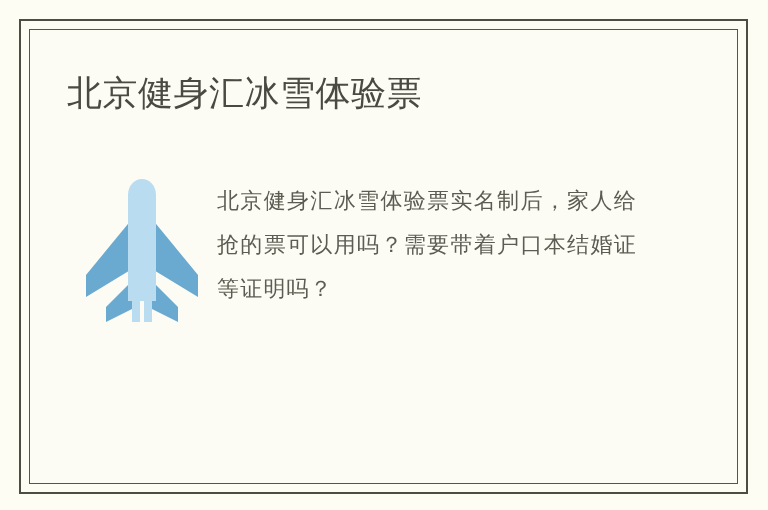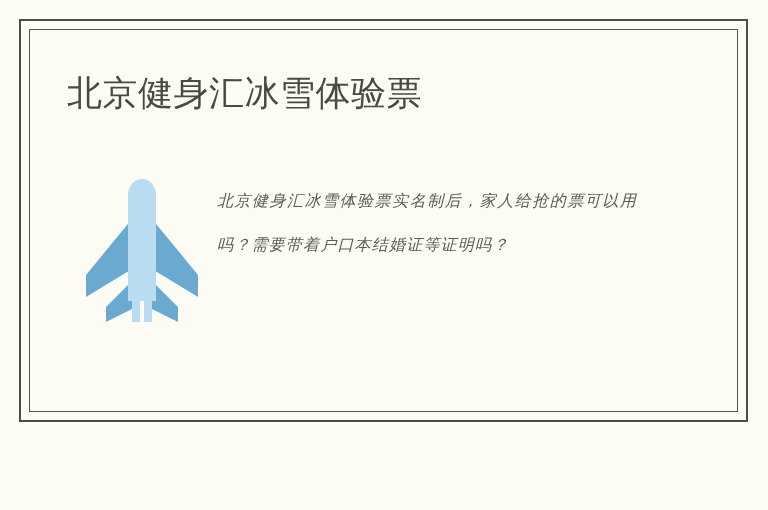--- a/index.html
+++ b/index.html
@@ -13,21 +13,21 @@
     font-family: "Liberation Sans", "DejaVu Sans", sans-serif;
     overflow: hidden;
   }
 
   
   #article-card {
     position: absolute;
     left: 19px;
     top: 19px;
     width: 729px;
-    height: 403px;
+    height: 475px;
     box-sizing: border-box;
     border: 2px solid #4d4d44;
     background: #fdfdf3;
   }
   #article-inner-frame {
     position: absolute;
     left: 8px;
     top: 8px;
     right: 8px;
     bottom: 8px;
@@ -70,25 +70,24 @@
   }
   #airplane-figure svg {
     display: block;
   }
 
   #article-paragraph {
     margin: 0;
     padding-top: 8px;
     flex: 1 1 auto;
     font-family: "Liberation Serif", "DejaVu Serif", serif;
-    font-size: 16px;
+    font-size: 22px;
     line-height: 44px;
     letter-spacing: 1.2px;
     color: #5c5c53;
-    font-style: italic;
     text-align: justify;
     max-width: 420px;
   }
 </style>
 </head>
 <body>
 
 <div id="article-card">
   <div id="article-inner-frame"></div>
 

